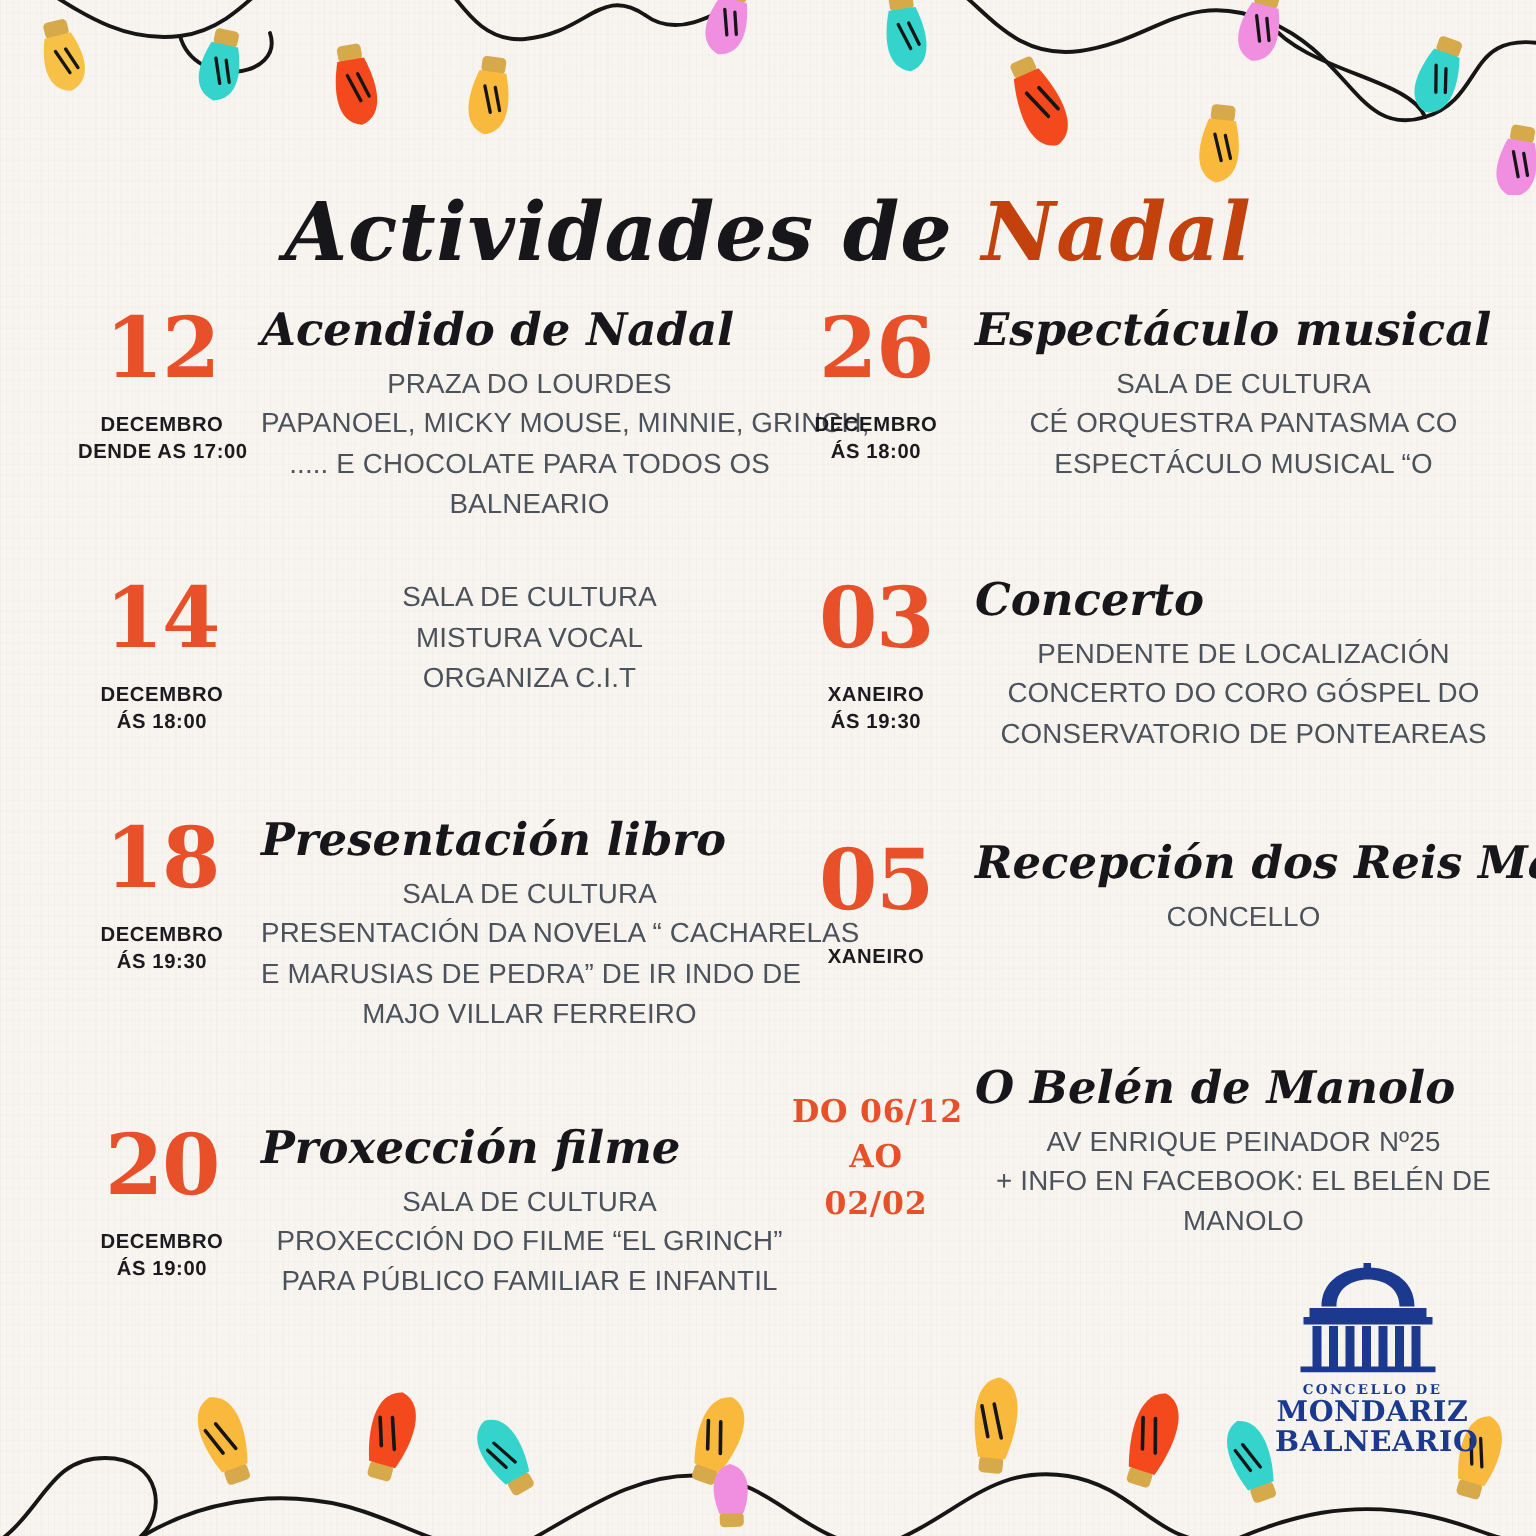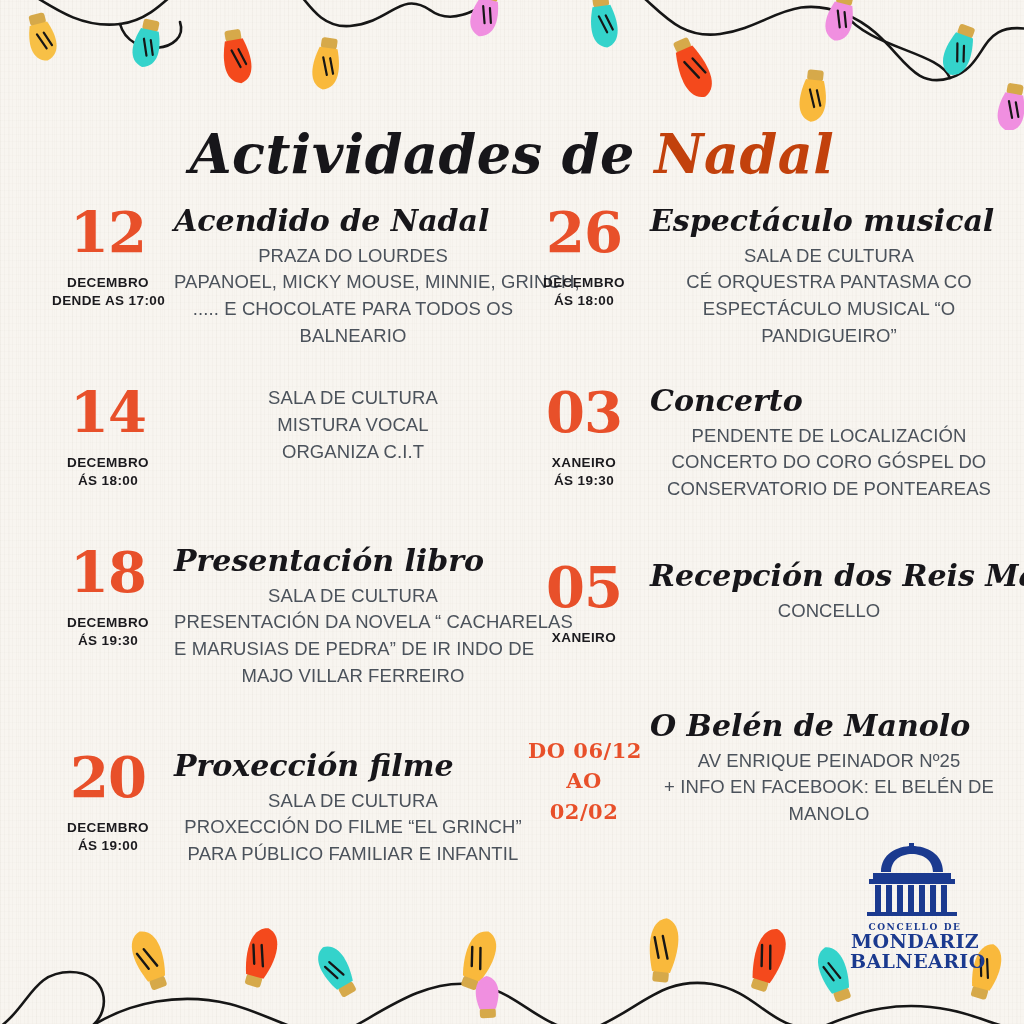--- a/index.html
+++ b/index.html
@@ -369,21 +369,20 @@
             <div class="date-num">26</div>
             <div class="date-month" style="margin-top: 14px;">DECEMBRO</div>
             <div class="date-time">ÁS 18:00</div>
           </div>
           <div class="ev-body">
             <div class="ev-title">Espectáculo musical</div>
             <div class="ev-lines">
               <div>SALA DE CULTURA</div>
               <div>CÉ ORQUESTRA PANTASMA CO</div>
               <div>ESPECTÁCULO MUSICAL “O</div>
-              <div>PANDIGUEIRO”</div>
             </div>
           </div>
         </div>
         <div class="event" style="position: absolute; left: 0px; top: 180px; width: 480px;">
           <div class="date-box">
             <div class="date-num">03</div>
             <div class="date-month" style="margin-top: 14px;">XANEIRO</div>
             <div class="date-time">ÁS 19:30</div>
           </div>
           <div class="ev-body">
@@ -401,21 +400,21 @@
             <div class="date-month" style="margin-top: 14px;">XANEIRO</div>
           </div>
           <div class="ev-body">
             <div class="ev-title">Recepción dos  Reis Magos</div>
             <div class="ev-lines">
               <div>CONCELLO</div>
             </div>
           </div>
         </div>
         <div class="event" style="position: absolute; left: 0px; top: 505px; width: 480px;">
-          <div class="date-box" style="top: 16px; margin-top: 10px;">
+          <div class="date-box" style="top: 16px;">
             <div class="date-range">DO  06/12</div>
             <div class="date-range">AO</div>
             <div class="date-range">02/02</div>
           </div>
           <div class="ev-body">
             <div class="ev-title">O  Belén de Manolo</div>
             <div class="ev-lines">
               <div>AV ENRIQUE PEINADOR Nº25</div>
               <div>+ INFO EN FACEBOOK: EL BELÉN DE</div>
               <div>MANOLO</div>

